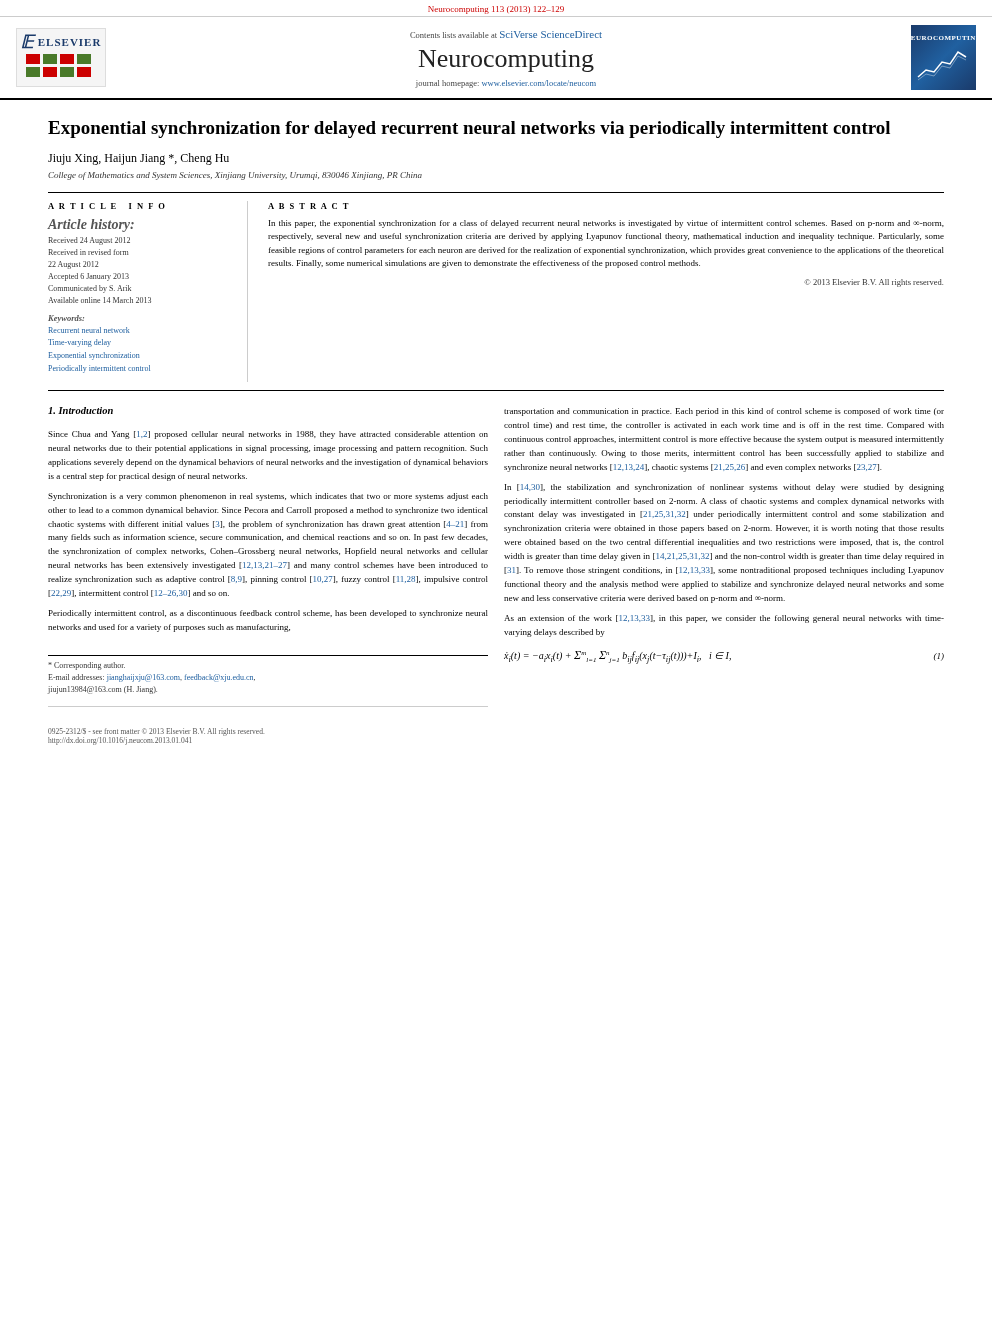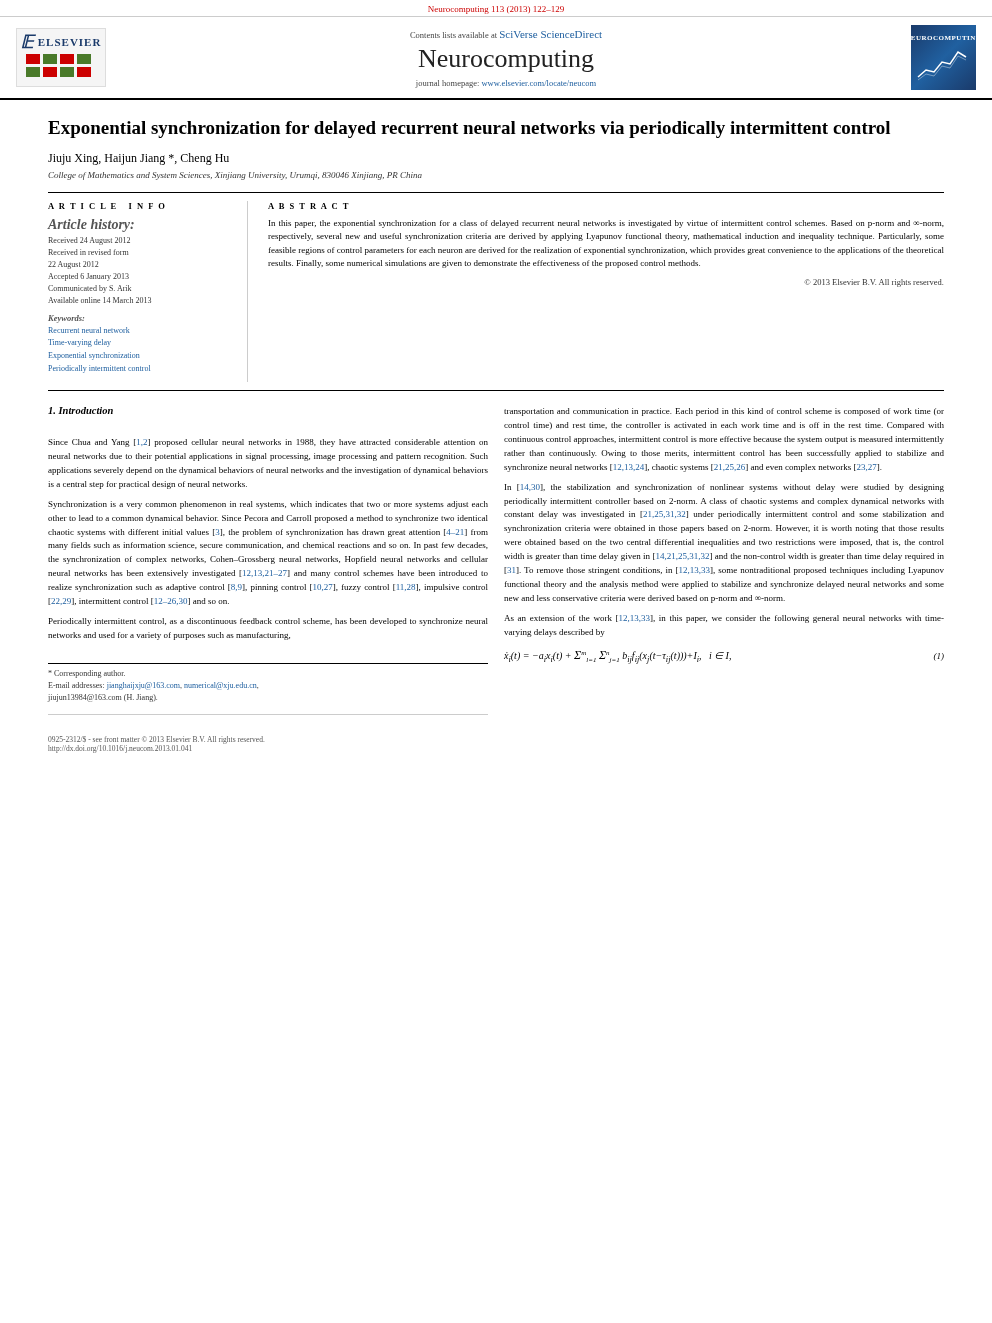--- a/index.html
+++ b/index.html
@@ -186,21 +186,21 @@
     }
     .col-left, .col-right {
       flex: 1;
     }
 
     .section-header {
       font-size: 10.5px;
       font-weight: bold;
       font-style: italic;
       color: #000;
-      margin-bottom: 20px;
+      margin-bottom: 12px;
     }
 
     .body-text {
       font-size: 9px;
       line-height: 1.55;
       text-align: justify;
       color: #000;
       margin-bottom: 6px;
     }
     .body-text a, .ref-link {
@@ -382,21 +382,21 @@
 
       <div class="body-text">
         Periodically intermittent control, as a discontinuous feedback control scheme, has been developed to synchronize neural networks and used for a variety of purposes such as manufacturing,
       </div>
 
       <div class="footnote-area">
         <div>* Corresponding author.</div>
         <div>
           <span>E-mail addresses:</span>
           <a class="ref-link">jianghaijxju@163.com</a>, 
-          <a class="ref-link">numerical@xju.edu.cn</a>,
+          <a class="ref-link">feedback@xju.edu.cn</a>,
         </div>
         <div>jiujun13984@163.com (H. Jiang).</div>
       </div>
 
       <div class="bottom-bar">
         <div>0925-2312/$ - see front matter © 2013 Elsevier B.V. All rights reserved.</div>
         <div>http://dx.doi.org/10.1016/j.neucom.2013.01.041</div>
       </div>
     </div>
 

